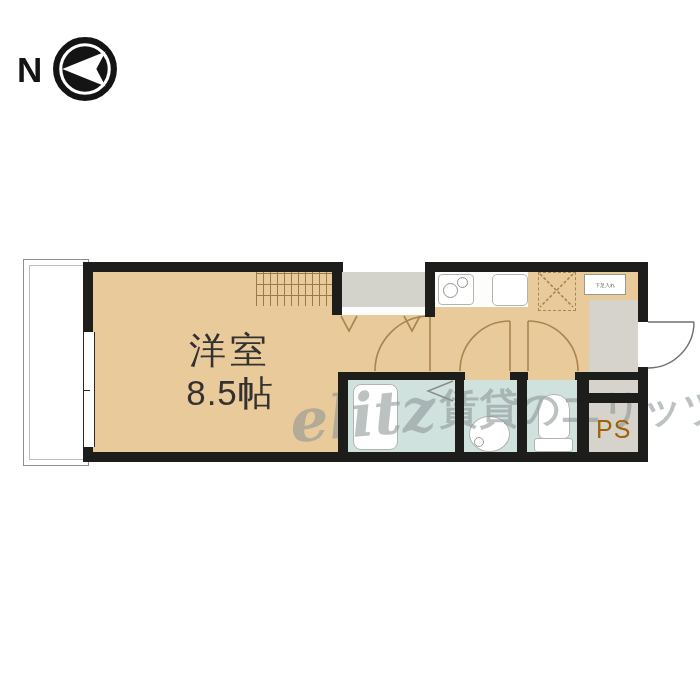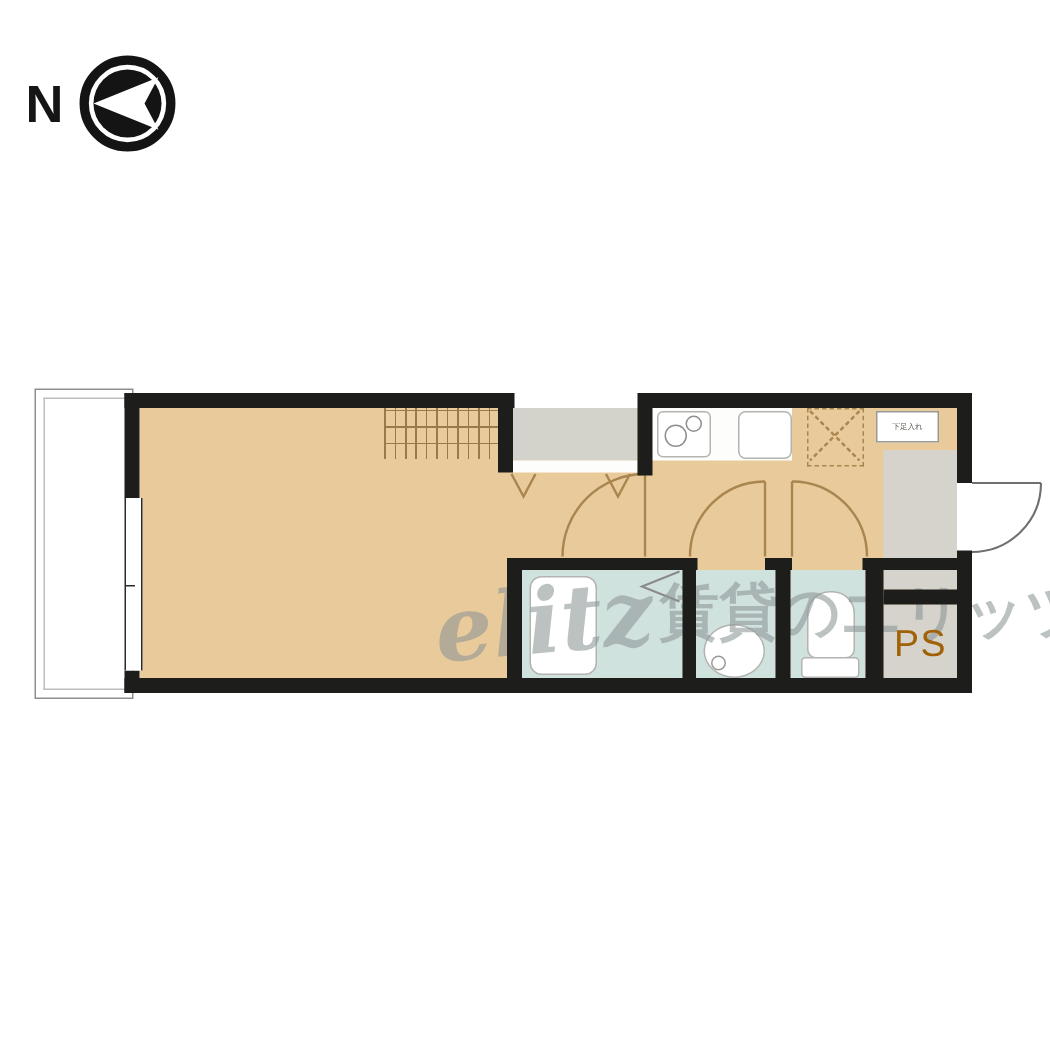--- a/index.html
+++ b/index.html
@@ -142,14 +142,18 @@
   <div class="wall" style="left:338px;top:372px;width:10px;height:90px;"></div>
   <div class="wall" style="left:455px;top:380px;width:9px;height:72px;"></div>
   <div class="wall" style="left:517px;top:372px;width:10px;height:80px;"></div>
   <div class="wall" style="left:577px;top:372px;width:12px;height:90px;"></div>
   <div class="wall" style="left:589px;top:393px;width:49px;height:10px;"></div>
 
   <div class="window" style="left:83px;top:332px;width:10px;height:115px;">
     <div class="sash"></div>
   </div>
 
+  <div class="room-label" style="left:150px;top:330px;width:160px;">
+    <div class="l1">洋室</div>
+    <div class="l2">8.5帖</div>
+  </div>
 
 </div>
 
 </body></html>

